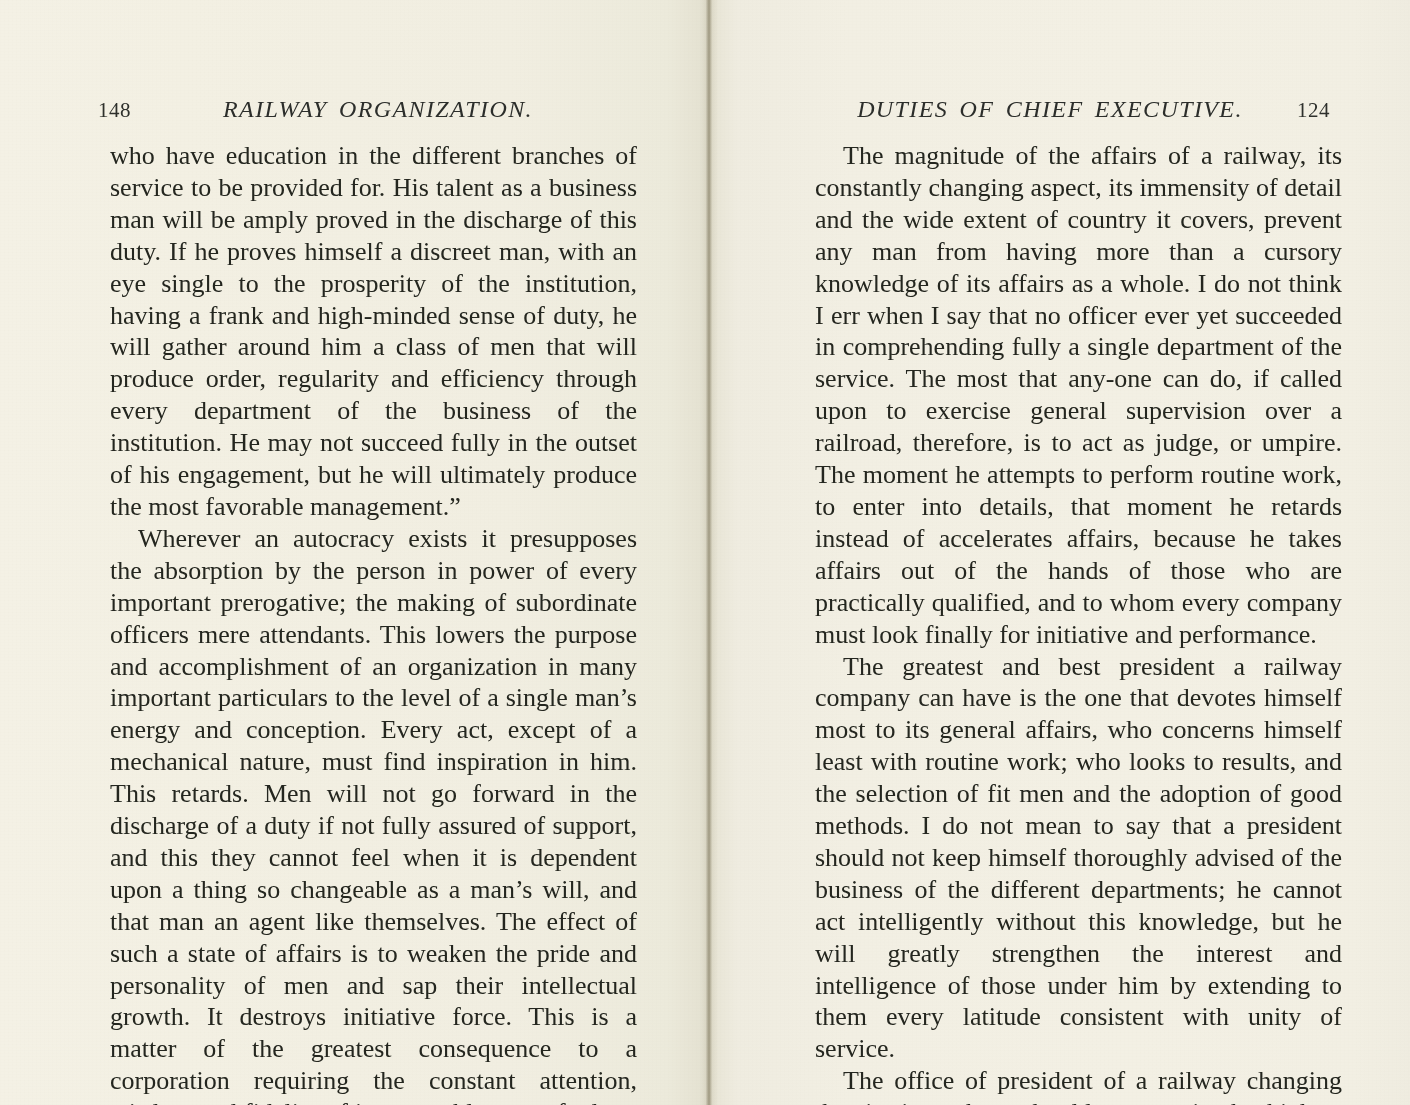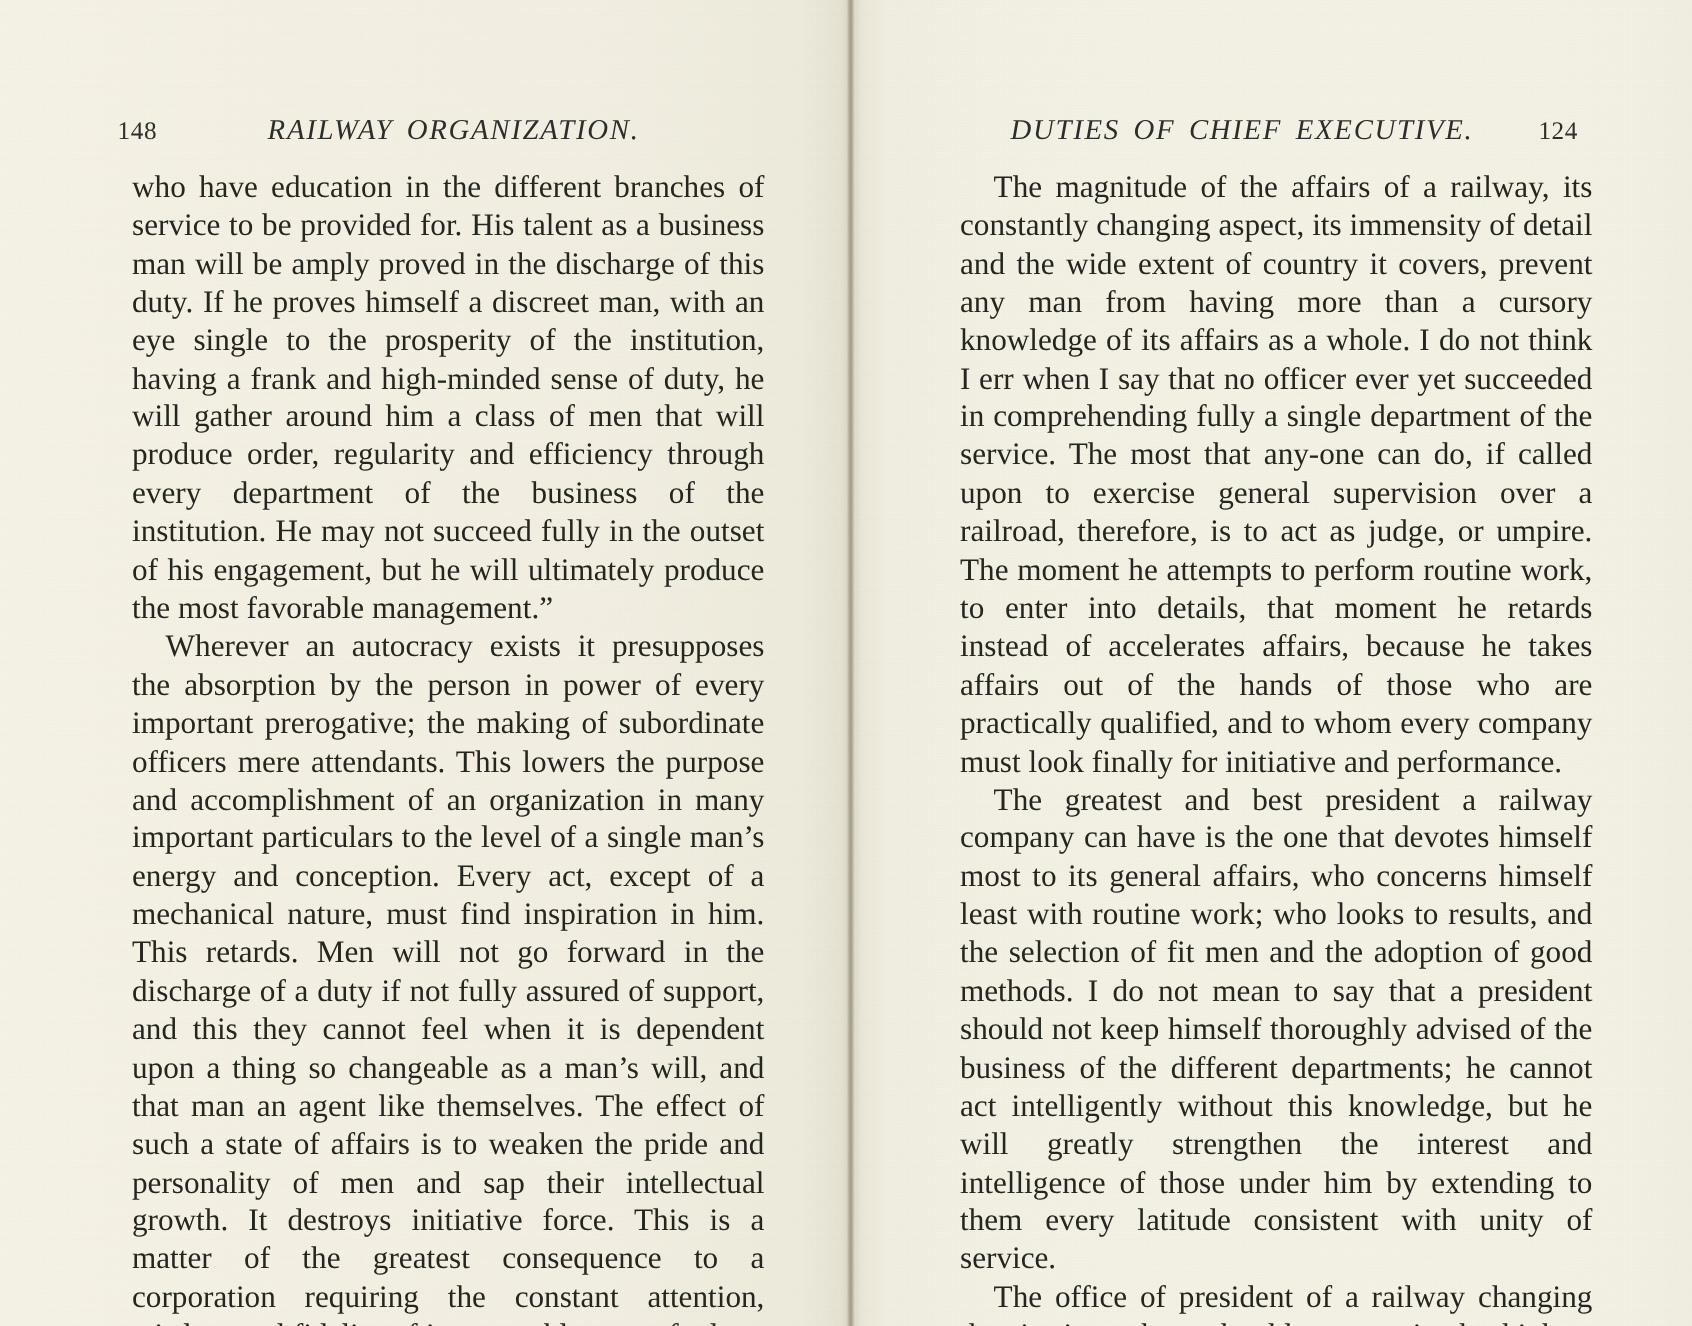--- a/index.html
+++ b/index.html
@@ -79,21 +79,21 @@
       rgba(150,142,112,0.00) 100%);
     pointer-events: none;
   }
 
   .page {
     position: absolute;
     top: 0;
     height: 1105px;
   }
   .page-left  { left: 0;    width: 641px; border-radius: 17px; }
-  .page-right { left: 711px; width: 624px; }
+  .page-right { left: 726px; width: 624px; }
 
   
   .runhead {
     position: absolute;
     top: 96px;
     height: 26px;
     display: flex;
     align-items: baseline;
     color: #2c2e2b;
   }

